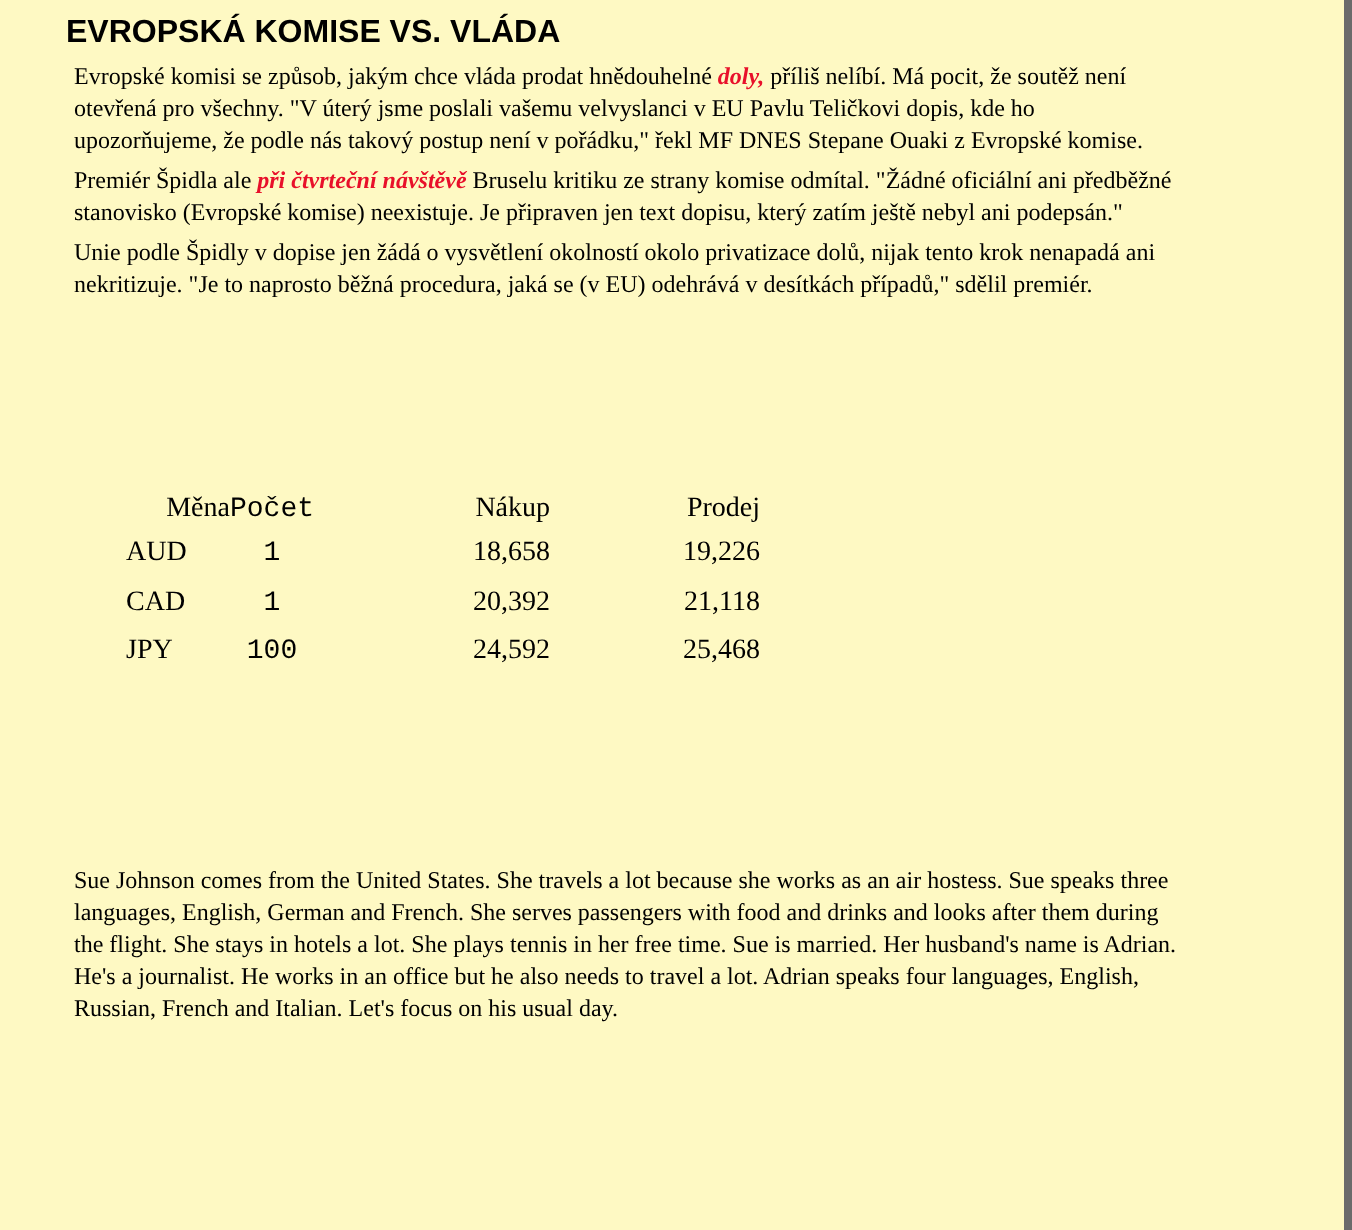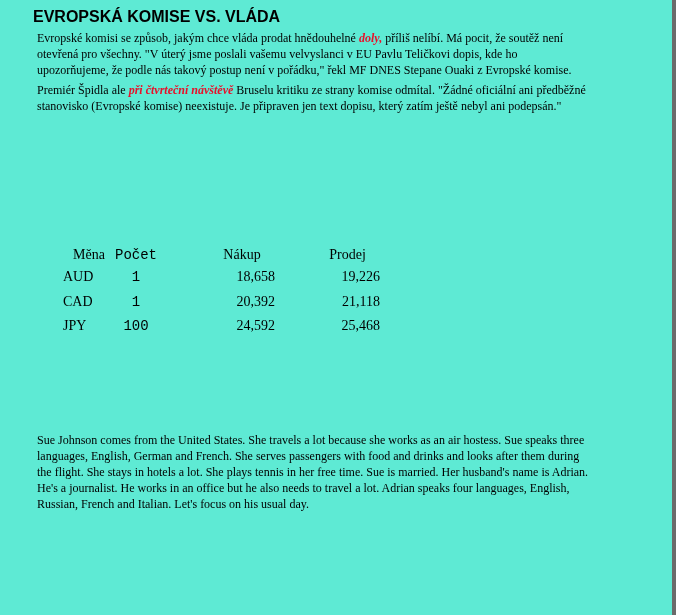--- a/index.html
+++ b/index.html
@@ -12,21 +12,21 @@
       height: 615px;
       position: relative;
       overflow: hidden;
     }
     .page {
       position: absolute;
       left: 0;
       top: 0;
       width: 672px;
       height: 615px;
-      background: #5eead4;
+      background: #fef9c3;
     }
     .right-border {
       position: absolute;
       left: 672px;
       top: 0;
       width: 4px;
       height: 615px;
       background: #6b6b6b;
     }
     .content {
@@ -68,39 +68,40 @@
       color: #000;
     }
     table.rates th, table.rates td {
       font-weight: normal;
       padding: 0;
       height: 24.5px;
       vertical-align: top;
     }
     table.rates th {
       height: 22px;
-      text-align: center;
+      text-align: right;
     }
     .c-mena { width: 52px; text-align: left; }
     .c-pocet { width: 30px; text-align: center; font-family: Liberation Mono, monospace; }
     .c-nakup { width: 118px; text-align: right; }
     .c-prodej { width: 105px; text-align: right; }
     th.c-nakup { text-align: left; padding-left: 52px !important; width: 66px; }
     th.c-prodej { text-align: left; padding-left: 40px !important; width: 65px; }
   </style>
 </head>
 <body>
 
 <div class="page">
   <div class="content">
 
     <section class="section-news">
       <h2>EVROPSKÁ KOMISE VS. VLÁDA</h2>
       <p class="body"><span>Evropské komisi se způsob, jakým chce vláda prodat hnědouhelné </span><span class="hl" style="color: rgb(232, 16, 42);">doly,</span><span> příliš nelíbí. Má pocit, že soutěž není otevřená pro všechny. "V úterý jsme poslali vašemu velvyslanci v EU Pavlu Teličkovi dopis, kde ho upozorňujeme, že podle nás takový postup není v pořádku," řekl MF DNES Stepane Ouaki z Evropské komise.</span></p>
       <p class="body"><span>Premiér Špidla ale </span><span class="hl" style="color: rgb(232, 16, 42);">při čtvrteční návštěvě</span><span> Bruselu kritiku ze strany komise odmítal. "Žádné oficiální ani předběžné stanovisko (Evropské komise) neexistuje. Je připraven jen text dopisu, který zatím ještě nebyl ani podepsán."</span></p>
+      <p class="body">Unie podle Špidly v dopise jen žádá o vysvětlení okolností okolo privatizace dolů, nijak tento krok nenapadá ani nekritizuje. "Je to naprosto běžná procedura, jaká se (v EU) odehrává v desítkách případů," sdělil premiér.</p>
     </section>
 
     <section class="section-rates">
       <table class="rates">
         <thead>
           <tr>
             <th class="c-mena">Měna</th>
             <th class="c-pocet">Počet</th>
             <th class="c-nakup">Nákup</th>
             <th class="c-prodej">Prodej</th>

